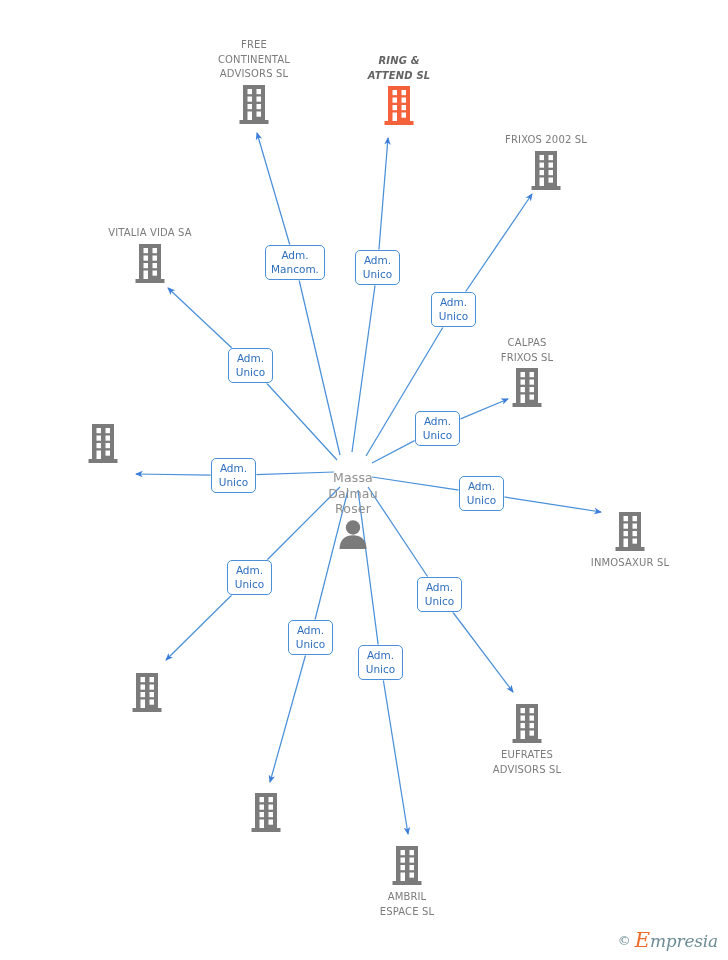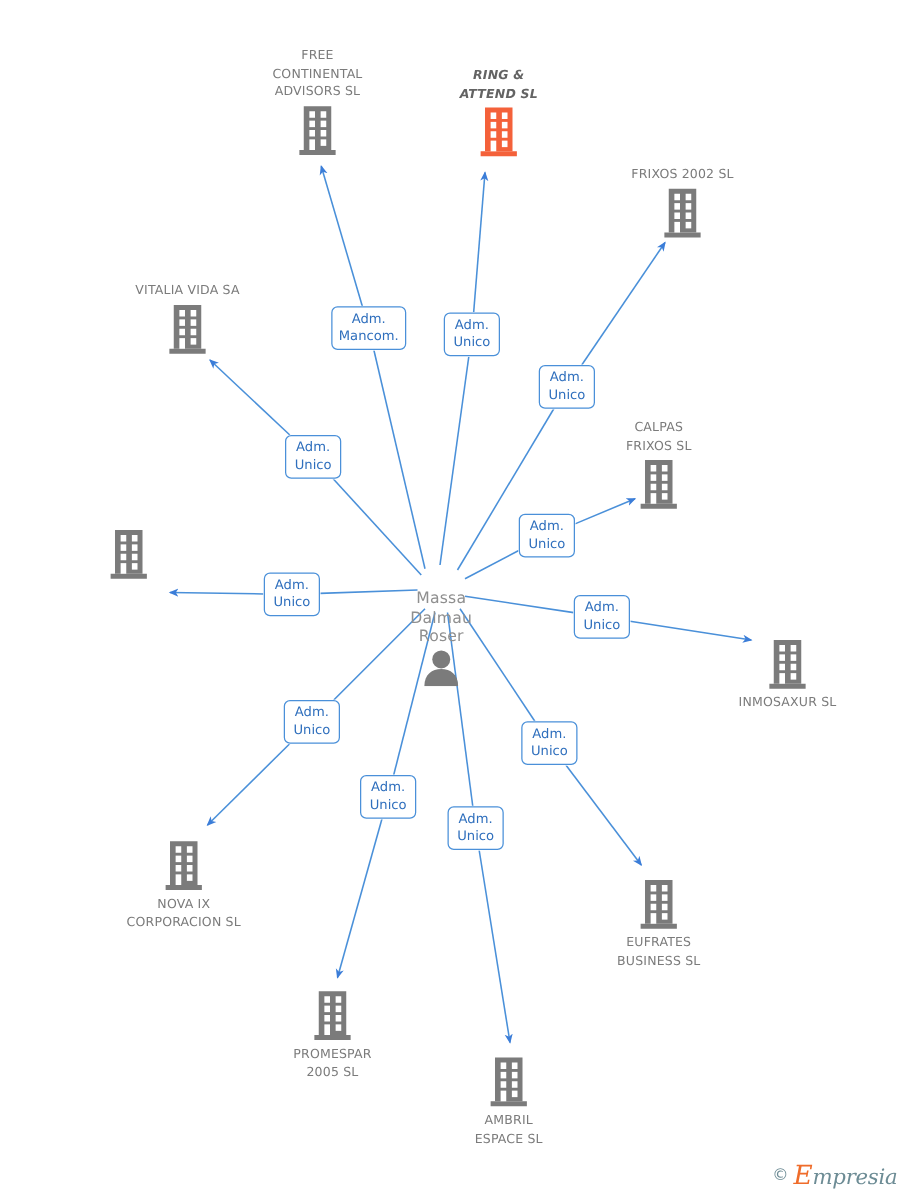--- a/index.html
+++ b/index.html
@@ -279,54 +279,50 @@
             <rect x="1.5" y="36" width="29" height="4" fill="#7b7b7b"></rect>
             <rect x="9.5" y="5" width="4.5" height="5.2" fill="#ffffff"></rect>
             <rect x="9.5" y="12.5" width="4.5" height="5.2" fill="#ffffff"></rect>
             <rect x="9.5" y="20" width="4.5" height="5.2" fill="#ffffff"></rect>
             <rect x="18.5" y="5" width="4.5" height="5.2" fill="#ffffff"></rect>
             <rect x="18.5" y="12.5" width="4.5" height="5.2" fill="#ffffff"></rect>
             <rect x="18.5" y="20" width="4.5" height="5.2" fill="#ffffff"></rect>
             <rect x="9.5" y="27.5" width="4.5" height="8.5" fill="#ffffff"></rect>
             <rect x="18.5" y="27.5" width="4.5" height="5.2" fill="#ffffff"></rect>
           </svg></div>
-        <div class="node-label">NOVA IX
-CORPORACION SL</div>
       </div>
       <div class="node label-below" style="left: 527px; top: 703px;">
         <div class="icon-wrap"><svg class="ico" width="32" height="42" viewBox="0 0 32 42">
             <rect x="5" y="1" width="22" height="35" fill="#7b7b7b"></rect>
             <rect x="1.5" y="36" width="29" height="4" fill="#7b7b7b"></rect>
             <rect x="9.5" y="5" width="4.5" height="5.2" fill="#ffffff"></rect>
             <rect x="9.5" y="12.5" width="4.5" height="5.2" fill="#ffffff"></rect>
             <rect x="9.5" y="20" width="4.5" height="5.2" fill="#ffffff"></rect>
             <rect x="18.5" y="5" width="4.5" height="5.2" fill="#ffffff"></rect>
             <rect x="18.5" y="12.5" width="4.5" height="5.2" fill="#ffffff"></rect>
             <rect x="18.5" y="20" width="4.5" height="5.2" fill="#ffffff"></rect>
             <rect x="9.5" y="27.5" width="4.5" height="8.5" fill="#ffffff"></rect>
             <rect x="18.5" y="27.5" width="4.5" height="5.2" fill="#ffffff"></rect>
           </svg></div>
         <div class="node-label">EUFRATES
-BUSINESS SL</div>
+ADVISORS SL</div>
       </div>
       <div class="node label-below" style="left: 266px; top: 792px;">
         <div class="icon-wrap"><svg class="ico" width="32" height="42" viewBox="0 0 32 42">
             <rect x="5" y="1" width="22" height="35" fill="#7b7b7b"></rect>
             <rect x="1.5" y="36" width="29" height="4" fill="#7b7b7b"></rect>
             <rect x="9.5" y="5" width="4.5" height="5.2" fill="#ffffff"></rect>
             <rect x="9.5" y="12.5" width="4.5" height="5.2" fill="#ffffff"></rect>
             <rect x="9.5" y="20" width="4.5" height="5.2" fill="#ffffff"></rect>
             <rect x="18.5" y="5" width="4.5" height="5.2" fill="#ffffff"></rect>
             <rect x="18.5" y="12.5" width="4.5" height="5.2" fill="#ffffff"></rect>
             <rect x="18.5" y="20" width="4.5" height="5.2" fill="#ffffff"></rect>
             <rect x="9.5" y="27.5" width="4.5" height="8.5" fill="#ffffff"></rect>
             <rect x="18.5" y="27.5" width="4.5" height="5.2" fill="#ffffff"></rect>
           </svg></div>
-        <div class="node-label">PROMESPAR
-2005 SL</div>
       </div>
       <div class="node label-below" style="left: 407px; top: 845px;">
         <div class="icon-wrap"><svg class="ico" width="32" height="42" viewBox="0 0 32 42">
             <rect x="5" y="1" width="22" height="35" fill="#7b7b7b"></rect>
             <rect x="1.5" y="36" width="29" height="4" fill="#7b7b7b"></rect>
             <rect x="9.5" y="5" width="4.5" height="5.2" fill="#ffffff"></rect>
             <rect x="9.5" y="12.5" width="4.5" height="5.2" fill="#ffffff"></rect>
             <rect x="9.5" y="20" width="4.5" height="5.2" fill="#ffffff"></rect>
             <rect x="18.5" y="5" width="4.5" height="5.2" fill="#ffffff"></rect>
             <rect x="18.5" y="12.5" width="4.5" height="5.2" fill="#ffffff"></rect>

